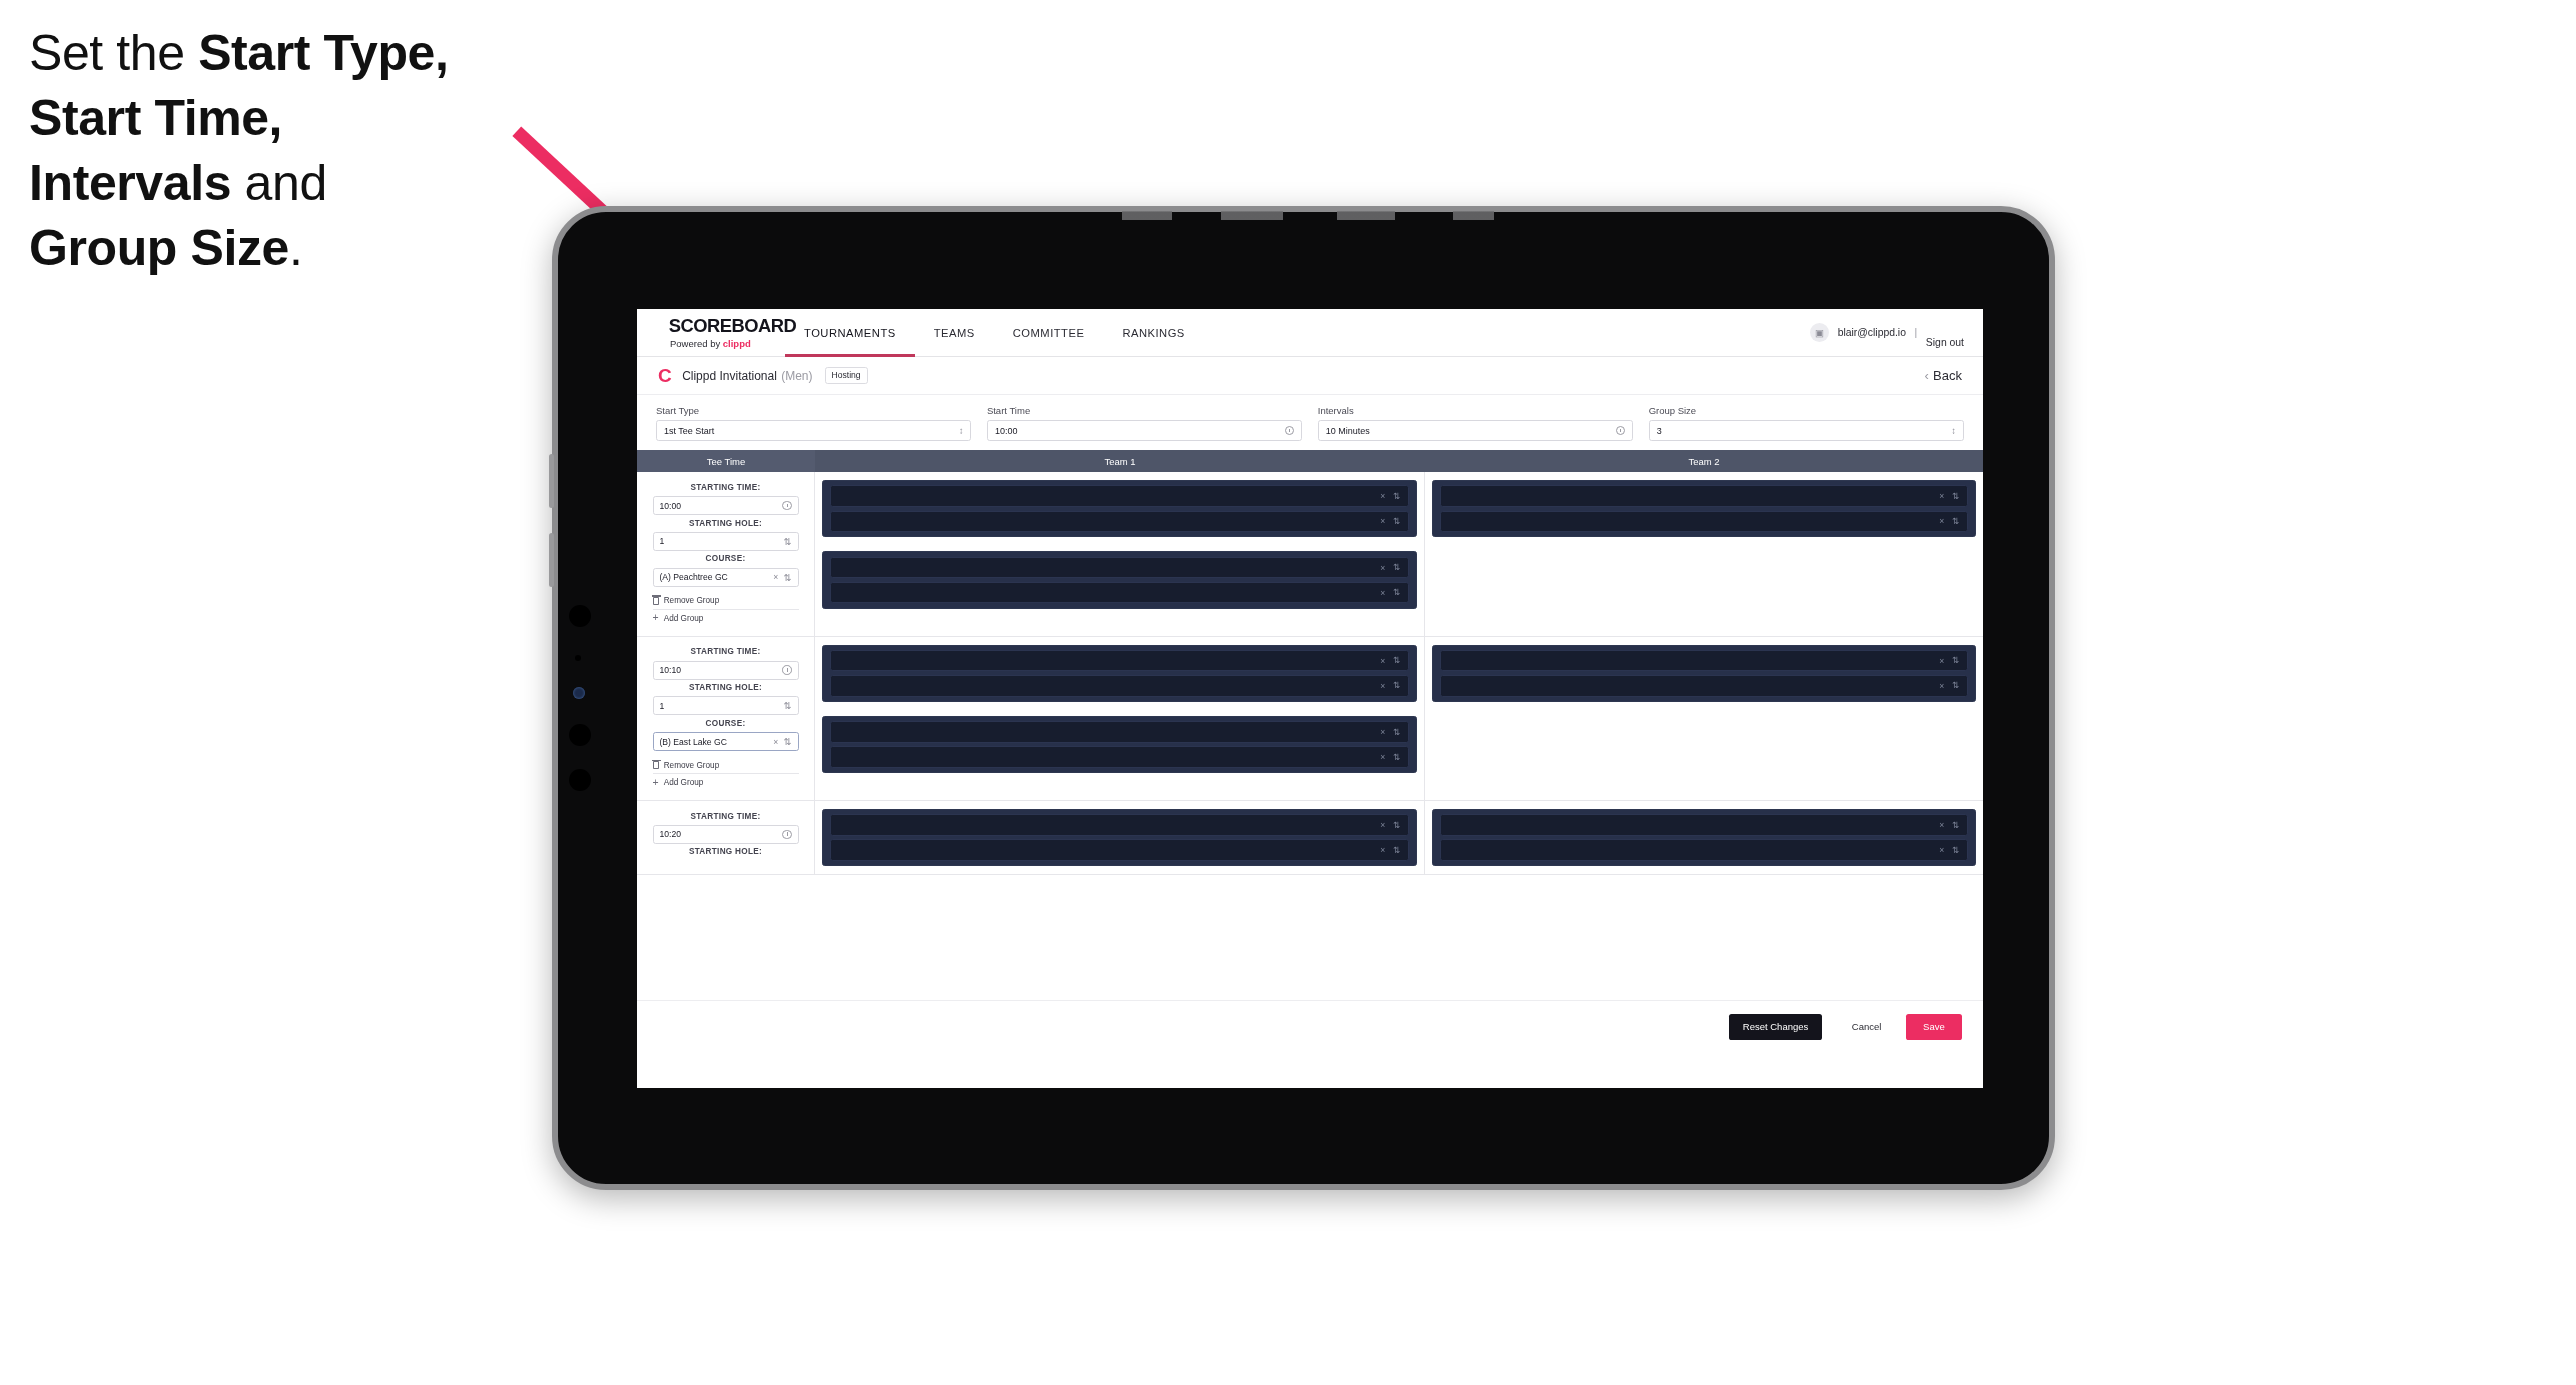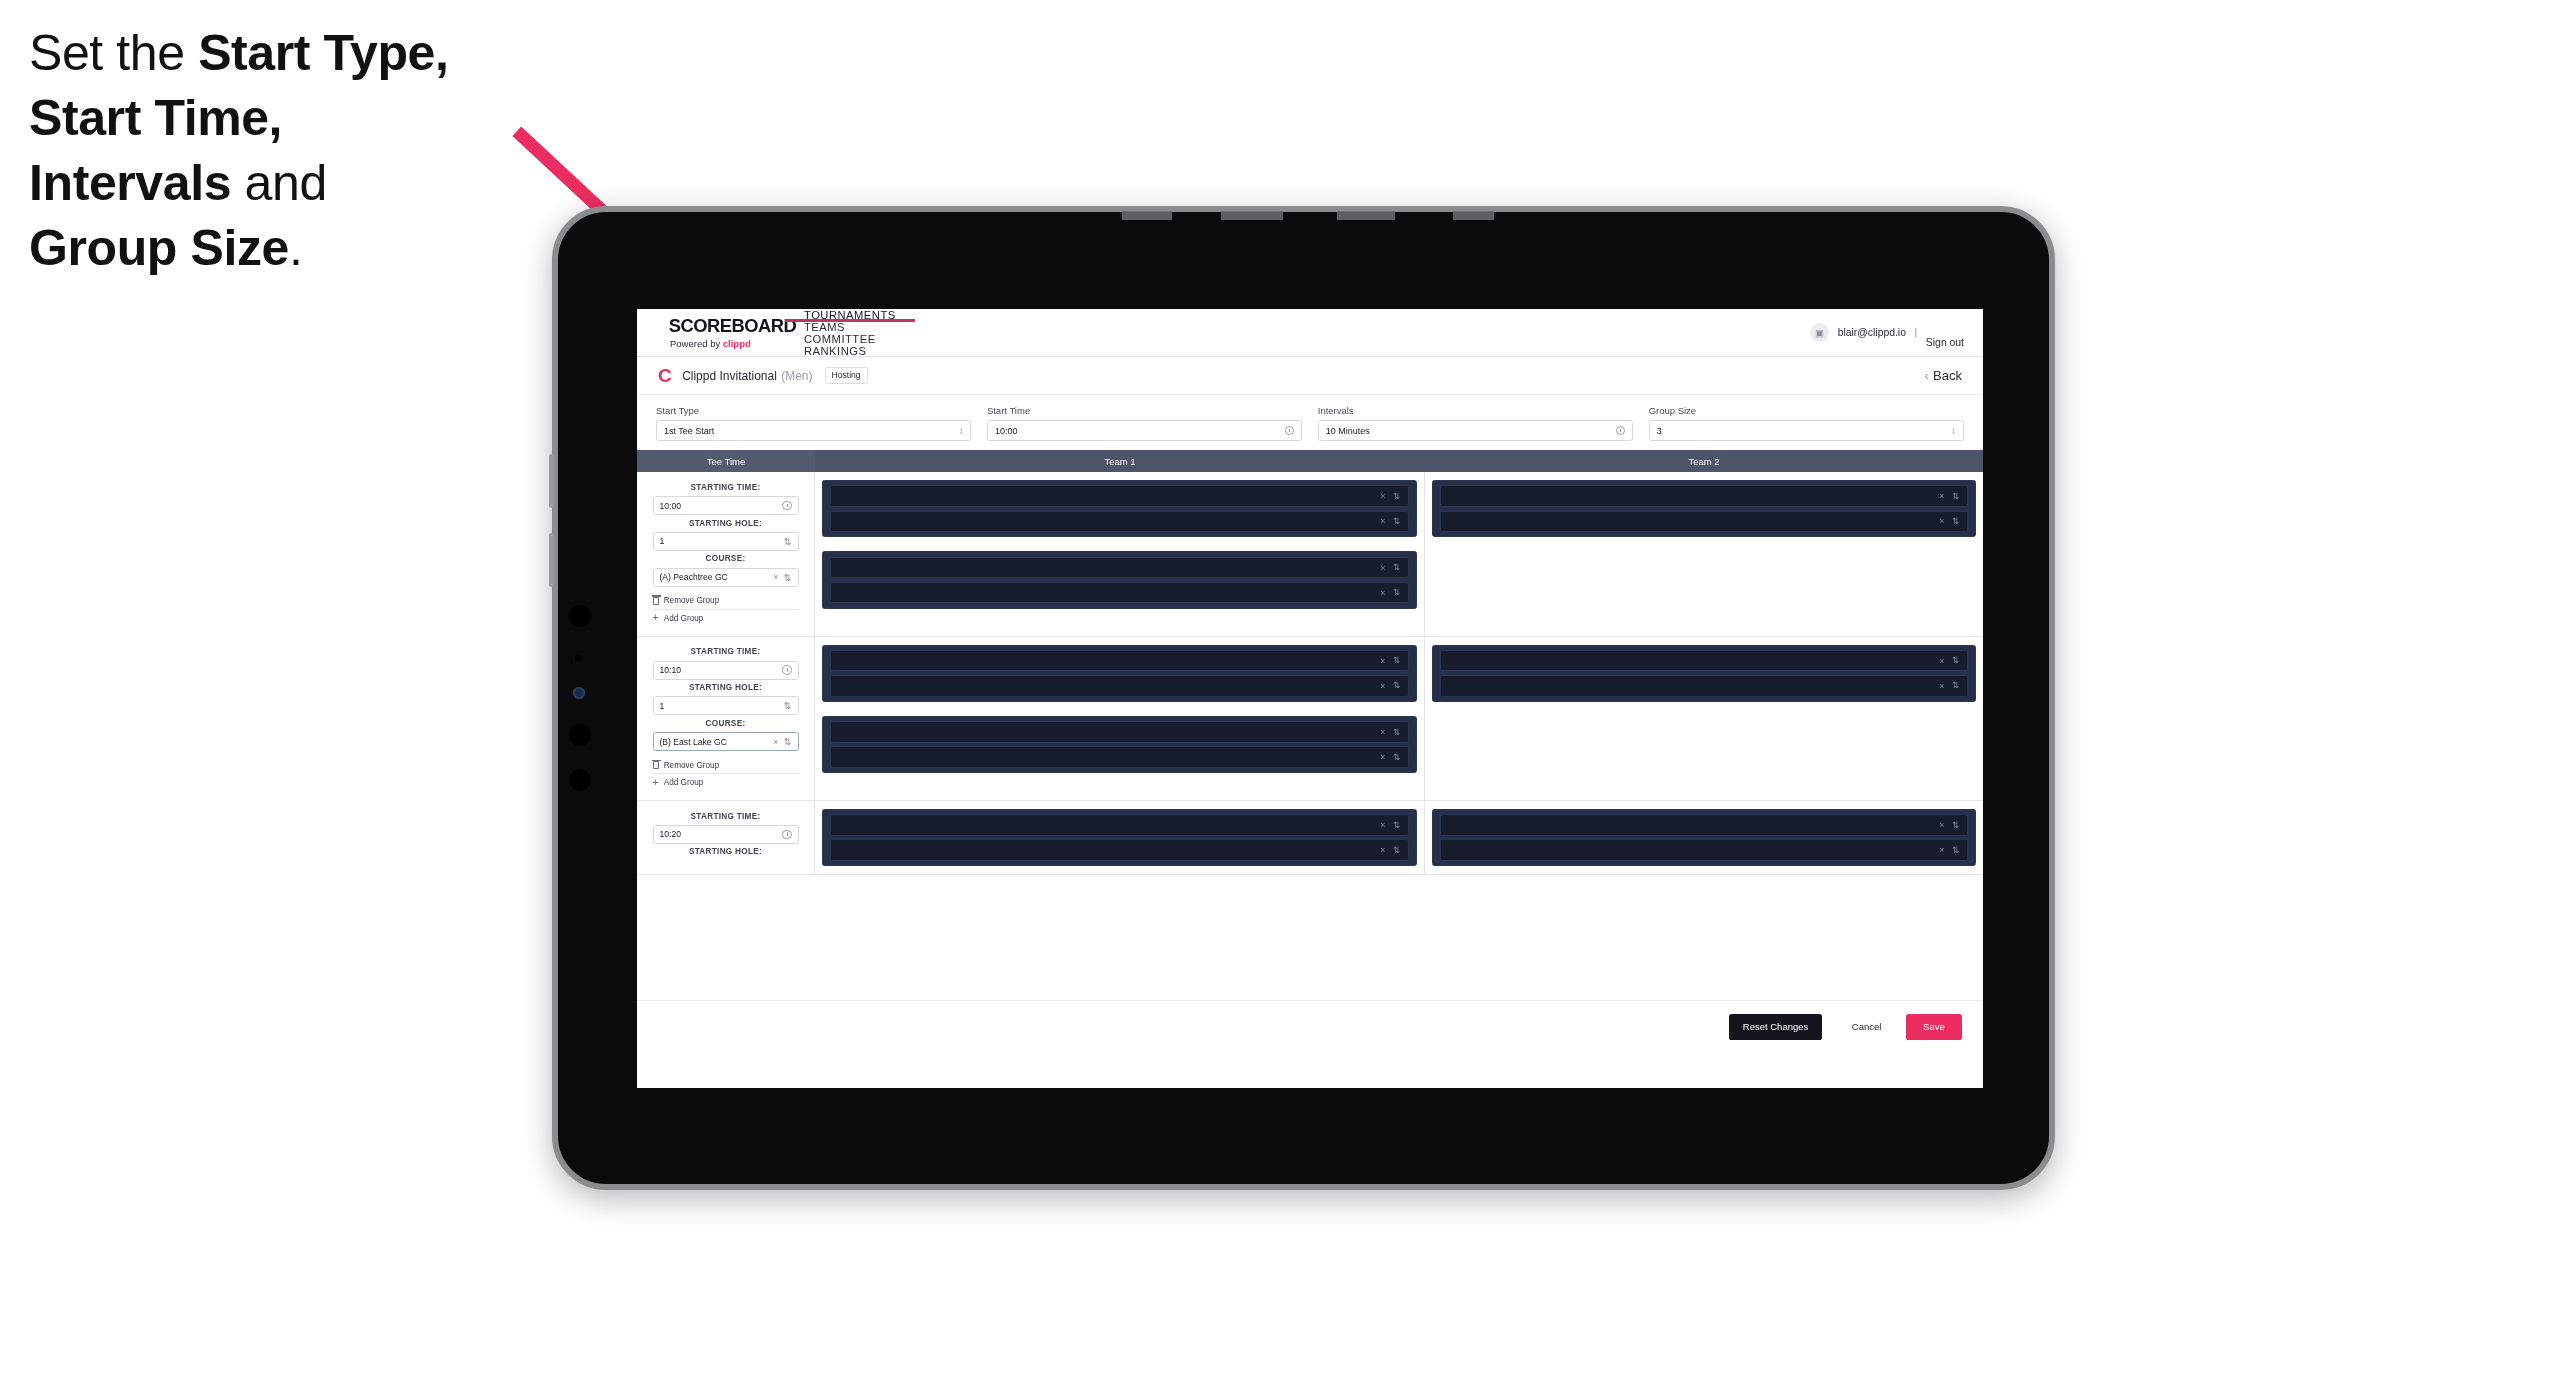--- a/index.html
+++ b/index.html
@@ -65,21 +65,21 @@
     height: 48px; background:#fff; display:flex; align-items:stretch;
     border-bottom: 0.9px solid #e4e4e7; position: relative;
   }
   .brand { width: 148px; display:flex; flex-direction:column; justify-content:center; padding-left: 33px; }
   .brand-name {
     font-size: 18px; font-weight: 800; letter-spacing: -0.5px; color:#14141c;
     font-family: "Liberation Sans", sans-serif; transform: scaleX(1.02);
   }
   .brand-sub { font-size: 9.5px; color:#2b2b33; margin-top:1.7px; }
   .brand-sub .pink { color:#ec2d62; font-weight:700; }
-  .navtabs { display:flex; align-items:stretch;flex-direction:column; }
+  .navtabs { display:flex; align-items:stretch; }
   .navtab {
     display:flex; align-items:center; padding: 0 19px; font-size: 11.2px;
     letter-spacing: 0.5px; color:#2b2b33; cursor:pointer; position:relative;
   }
   .navtab.active { color:#14141c; }
   .navtab.active::after {
     content:""; position:absolute; left:0; right:0; bottom:-0.9px; height:2.6px; background:#c0375b;
   }
   .nav-right { margin-left:auto; display:flex; align-items:center; padding-right: 19px; gap: 8.6px; }
   .avatar {

